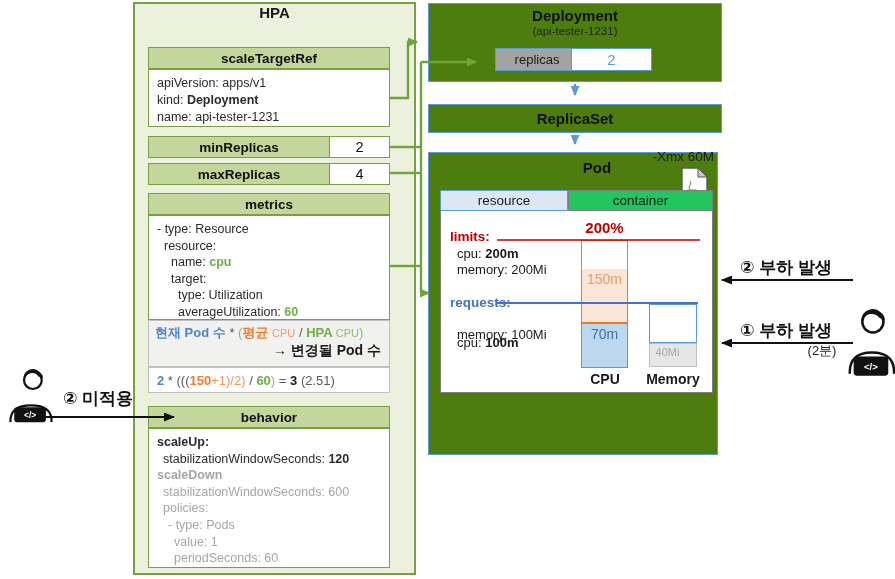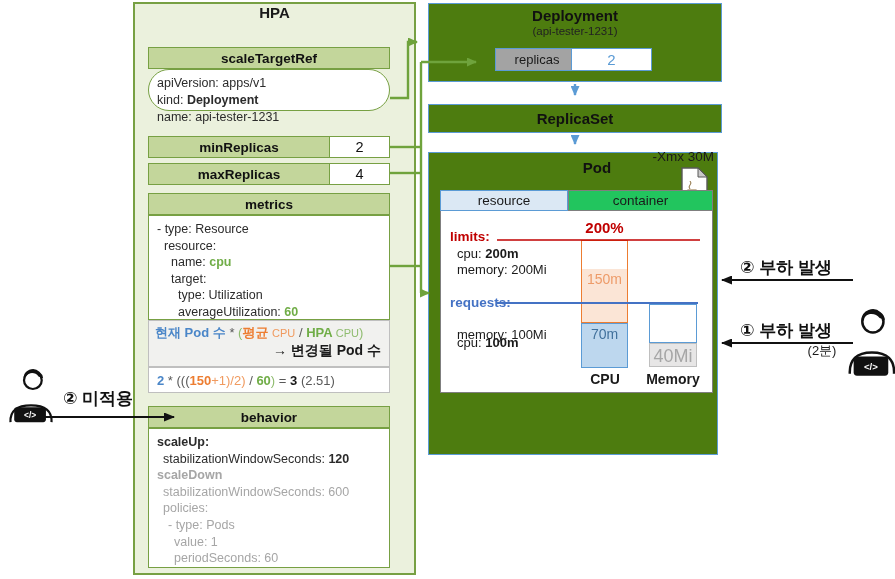--- a/index.html
+++ b/index.html
@@ -46,21 +46,21 @@
 </style>
 </head>
 <body>
 
 <div id="canvas">
 
   <div class="abs hpa-outer" style="left:133px;top:2px;width:283px;height:573px;"></div>
   <div class="t c" style="left:133px;top:4px;width:283px;font-size:15px;font-weight:600;">HPA</div>
 
   <div class="abs ghdr flexc" style="left:148px;top:47px;width:242px;height:22px;">scaleTargetRef</div>
-  <div class="abs gbody" style="left:148px;top:69px;width:242px;height:42px;border-radius:21px;">
+  <div class="abs gbody" style="left:148px;top:69px;width:242px;height:58px;">
     <span class="yaml-line">apiVersion: apps/v1</span>
     <span class="yaml-line"><span>kind: </span><span class="b">Deployment</span></span>
     <span class="yaml-line">name: api-tester-1231</span>
   </div>
 
   <div class="abs gcellL flexc" style="left:148px;top:136px;width:182px;height:22px;">minReplicas</div>
   <div class="abs gcellV flexc" style="left:329px;top:136px;width:61px;height:22px;">2</div>
   <div class="abs gcellL flexc" style="left:148px;top:163px;width:182px;height:22px;">maxReplicas</div>
   <div class="abs gcellV flexc" style="left:329px;top:163px;width:61px;height:22px;">4</div>
 
@@ -98,21 +98,21 @@
   <div class="abs bluebox" style="left:428px;top:3px;width:294px;height:79px;"></div>
   <div class="t c title-b" style="left:428px;top:7px;width:294px;">Deployment</div>
   <div class="t c subtitle" style="left:428px;top:25px;width:294px;">(api-tester-1231)</div>
   <div class="abs flexc" style="left:488px;top:48px;width:84px;height:23px;background:#a3a3a3;border:1.5px solid #5B9BD5;font-size:13px;margin-left:7px;">replicas</div>
   <div class="abs flexc" style="left:571px;top:48px;width:81px;height:23px;background:#fff;border:1.5px solid #5B9BD5;font-size:15px;color:#5B9BD5;">2</div>
 
   <div class="abs bluebox flexc title-b" style="left:428px;top:104px;width:294px;height:29px;">ReplicaSet</div>
 
   <div class="abs bluebox" style="left:428px;top:152px;width:290px;height:303px;"></div>
   <div class="t c title-b" style="left:428px;top:159px;width:290px;padding-left:48px;">Pod</div>
-  <div class="t" style="left:600px;top:149px;width:114px;text-align:right;font-size:13.5px;">-Xmx 30M</div>
+  <div class="t" style="left:600px;top:149px;width:114px;text-align:right;font-size:13.5px;">-Xmx 60M</div>
 
   <div class="abs" style="left:680px;top:167px;width:28px;height:38px;">
     <svg width="28" height="38" viewBox="0 0 28 38">
       <path d="M2,1 h16 l9,9 v26 h-25 z" fill="#ffffff" stroke="#595959" stroke-width="1.4"></path>
       <path d="M18,1 l9,9 h-9 z" fill="#c9c9c9" stroke="#595959" stroke-width="1"></path>
       <path d="M10,14 q2,2 0,4 q-2,2 0,4" fill="none" stroke="#8a6d3b" stroke-width="1"></path>
       <path d="M8,23 h8 v3 a4,3.4 0 0 1 -8,0 z" fill="#f3f3f3" stroke="#8a6d3b" stroke-width="1.2"></path>
       <rect x="1" y="26.5" width="26" height="10" rx="1.5" fill="#161616"></rect>
       <text x="14" y="34.5" text-anchor="middle" font-size="8.2" font-weight="bold" fill="#ffffff" font-family="Liberation Sans, DejaVu Sans, sans-serif">JAR</text>
     </svg>
@@ -133,21 +133,21 @@
 
   <div class="abs" style="left:581px;top:240px;width:47px;height:83px;background:#fff;border:1.5px solid #ED7D31;">
     <div class="abs" style="left:0;right:0;bottom:0;height:53px;background:#FBE5D6;"></div>
   </div>
   <div class="t c" style="left:581px;top:271px;width:47px;font-size:14px;color:#ED9B69;">150m</div>
   <div class="abs" style="left:581px;top:323px;width:47px;height:45px;background:#BDD7EE;border:1.5px solid #5B9BD5;"></div>
   <div class="t c" style="left:581px;top:326px;width:47px;font-size:14px;color:#41719C;">70m</div>
 
   <div class="abs" style="left:649px;top:304px;width:48px;height:39px;background:#fff;border:1.5px solid #5B9BD5;"></div>
   <div class="abs" style="left:649px;top:343px;width:48px;height:24px;background:#E7E6E6;border:1px solid #BFBFBF;"></div>
-  <div class="t c" style="left:649px;top:346px;width:48px;font-size:18px;color:#A6A6A6;">40Mi</div>
+  <div class="t c" style="left:649px;top:346px;width:37px;font-size:11px;color:#A6A6A6;">40Mi</div>
 
   <div class="t c" style="left:575px;top:371px;width:60px;font-size:14px;font-weight:bold;">CPU</div>
   <div class="t c" style="left:639px;top:371px;width:68px;font-size:14px;font-weight:bold;">Memory</div>
 
   <div class="t c kor z6" style="left:712px;top:256px;width:148px;">② 부하 발생</div>
   <div class="t c kor z6" style="left:712px;top:319px;width:148px;">① 부하 발생</div>
   <div class="t c z6" style="left:788px;top:342px;width:68px;font-size:13px;">(2분)</div>
   <div class="t kor z6" style="left:63px;top:387px;">② 미적용</div>
 
   <div class="abs z6" style="left:845px;top:306px;width:50px;height:72px;">

